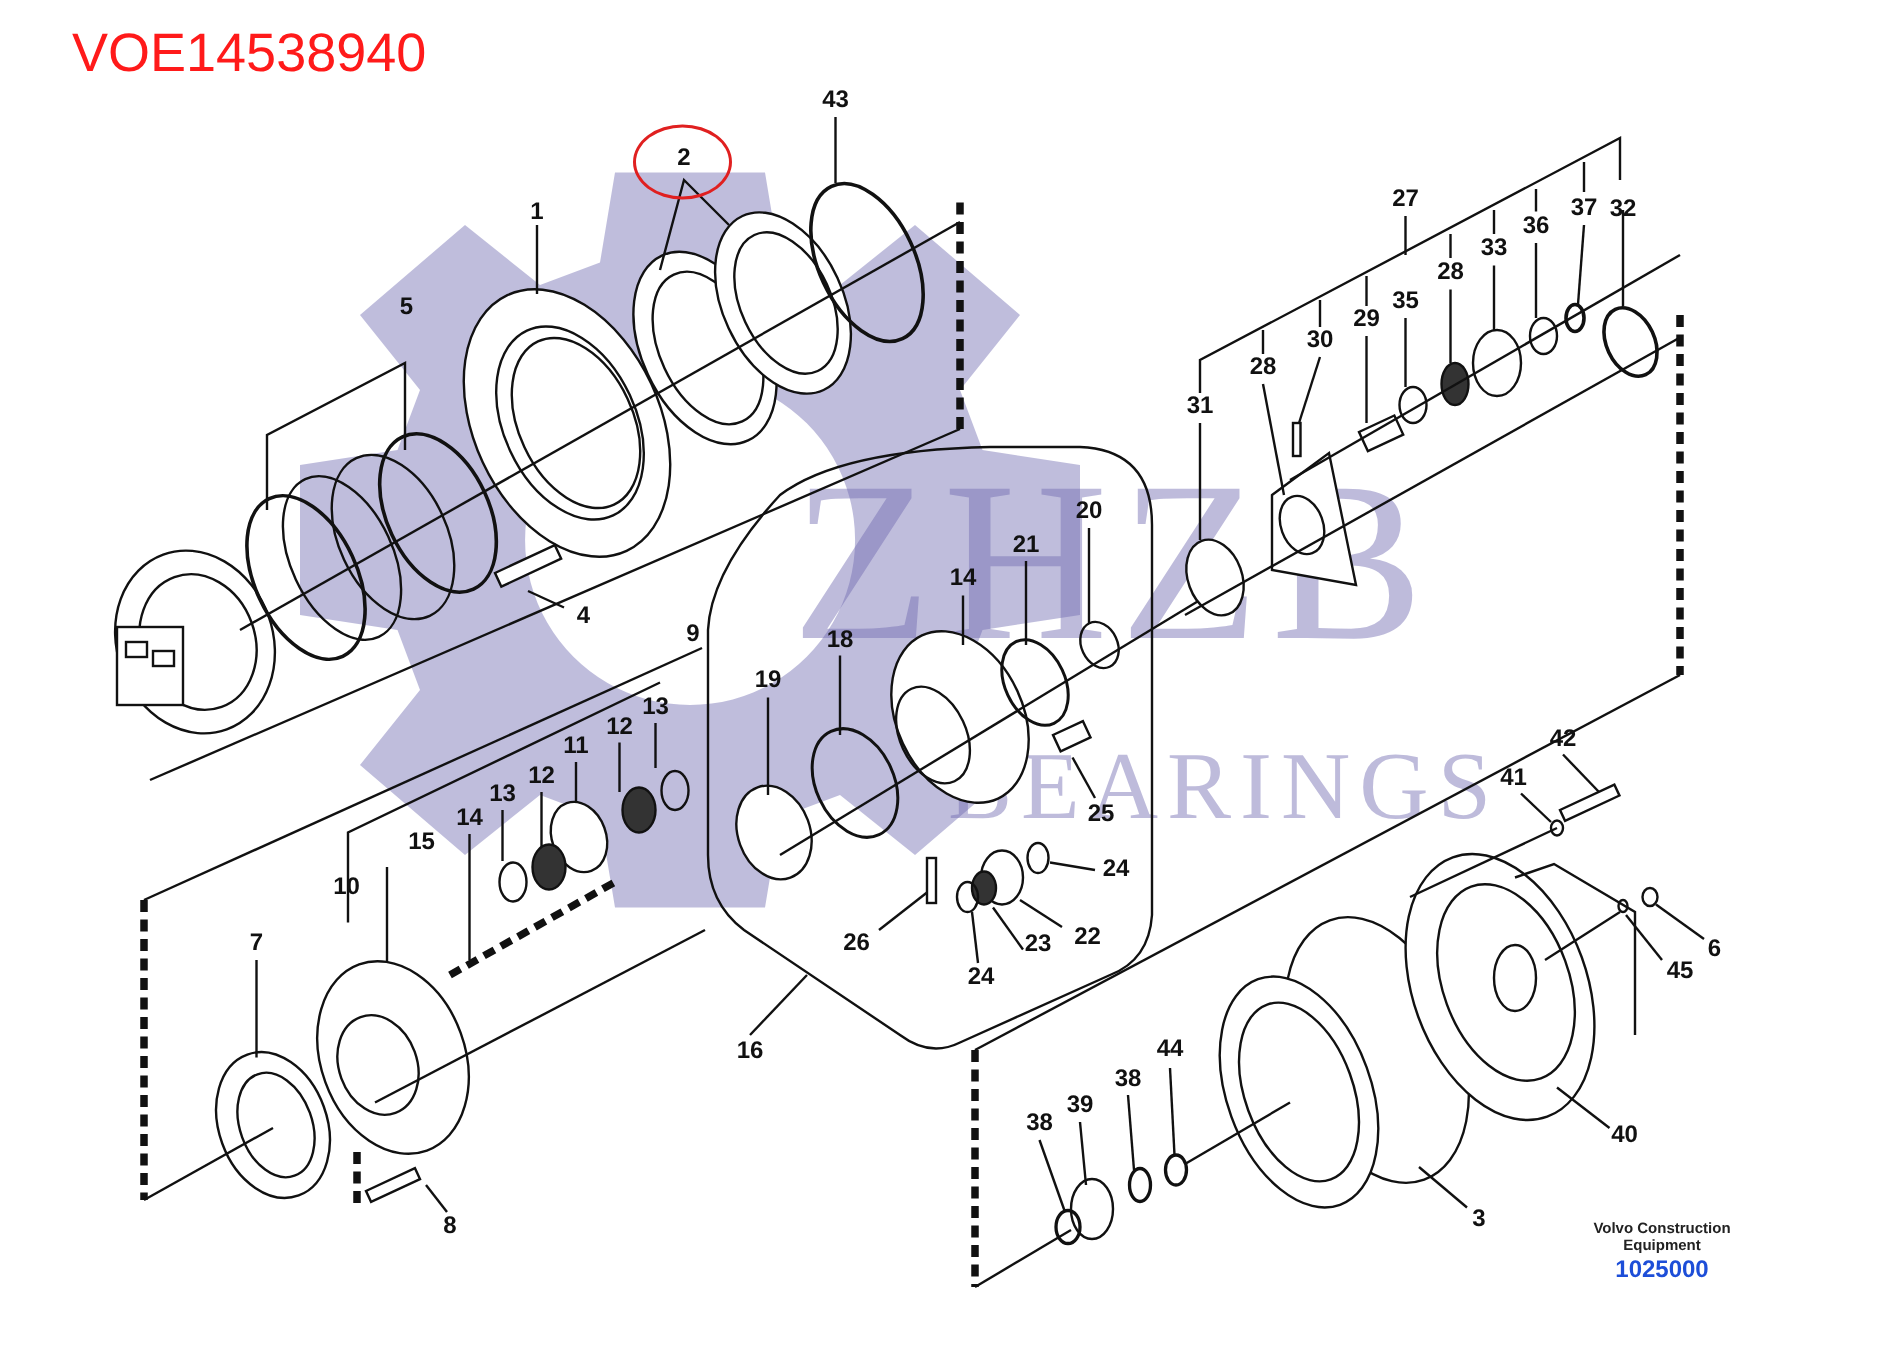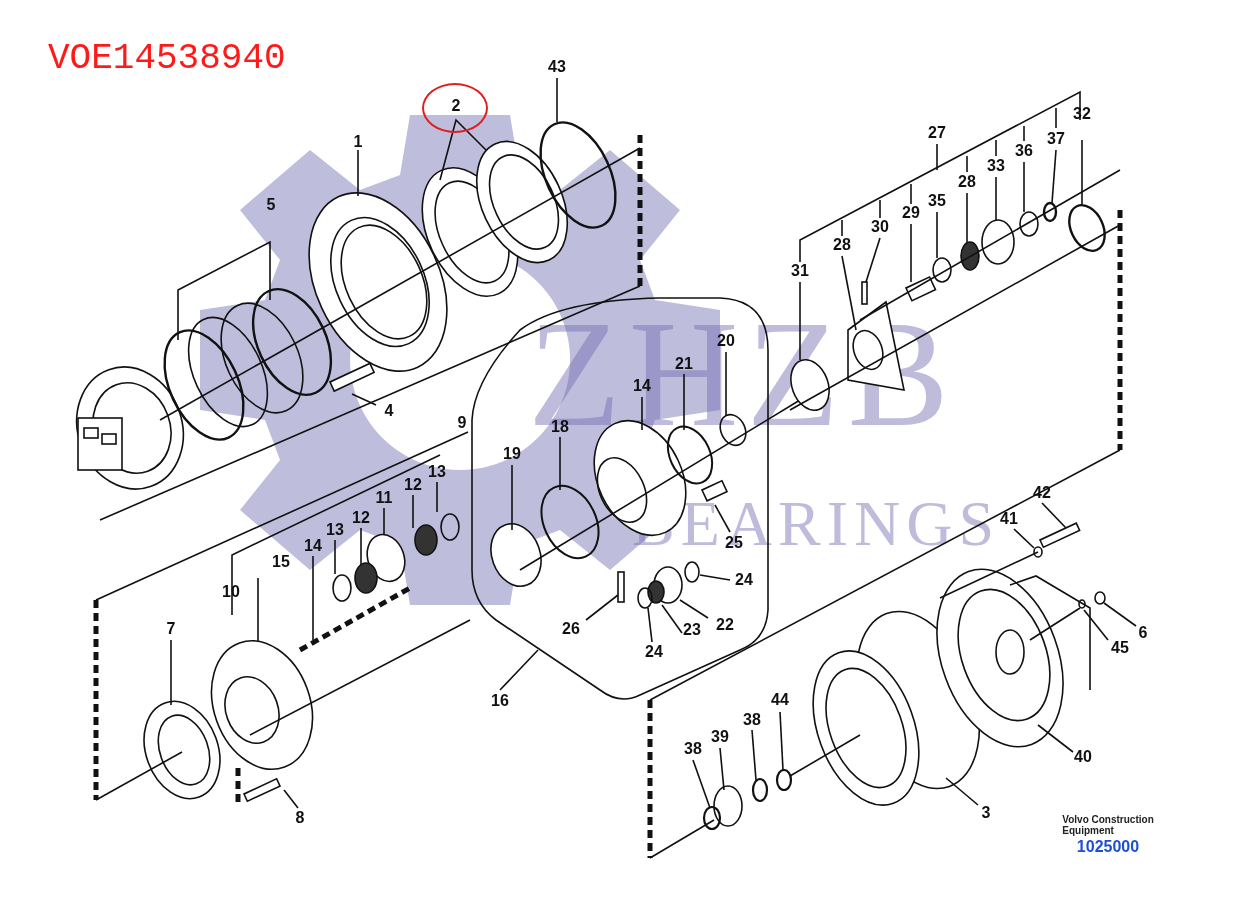--- a/index.html
+++ b/index.html
@@ -1,20 +1,20 @@
 <!DOCTYPE html>
 <html><head>
 <meta charset="utf-8">
 <style>
   html, body { margin: 0; padding: 0; background: #ffffff; }
   body { width: 1253px; height: 906px; position: relative; overflow: hidden; font-family: "Liberation Sans", sans-serif; }
-  .title { position: absolute; left: 48px; top: 14px; font-size: 36px; color: #ff1a1a; font-family: Liberation Mono, monospace; letter-spacing: 0px; margin-top: 24px; }
+  .title { position: absolute; left: 48px; top: 14px; font-size: 36px; color: #ff1a1a; font-family: Liberation Sans, sans-serif; letter-spacing: 0px; }
   svg.diagram { position: absolute; left: 0; top: 0; }
   .callout { position: absolute; font-family: "Liberation Sans", sans-serif; font-weight: bold; font-size: 16px; color: #111; transform: translate(-50%, -50%); white-space: nowrap; }
-  .footer-brand { position: absolute; left: 1108px; top: 814px; transform: translateX(-50%); font-size: 10px; font-weight: bold; line-height: 11px; color: #222; }
+  .footer-brand { position: absolute; left: 1108px; top: 814px; transform: translateX(-50%); font-size: 10px; font-weight: bold; text-align: center; line-height: 11px; color: #222; }
   .footer-num { position: absolute; left: 1108px; top: 838px; transform: translateX(-50%); font-size: 16px; font-weight: bold; color: #1d4ed8; }
   .wm { position: absolute; font-family: "Liberation Serif", serif; color: rgba(110, 105, 175, 0.45); white-space: nowrap; }
   .wm-big { left: 528px; top: 298px; font-size: 152px; letter-spacing: 8px; line-height: 1; }
   .wm-small { left: 632px; top: 492px; font-size: 64px; letter-spacing: 6px; line-height: 1; }
   .highlight { position: absolute; left: 422px; top: 83px; width: 62px; height: 46px; border: 2px solid #e02020; border-radius: 50%; }
 </style>
 </head>
 <body>
 
 <div class="title">VOE14538940</div>
@@ -239,21 +239,21 @@
   <div class="callout" style="left:684px;top:364px">21</div>
   <div class="callout" style="left:726px;top:341px">20</div>
   <div class="callout" style="left:734px;top:543px">25</div>
   <div class="callout" style="left:744px;top:580px">24</div>
   <div class="callout" style="left:571px;top:629px">26</div>
   <div class="callout" style="left:725px;top:625px">22</div>
   <div class="callout" style="left:692px;top:630px">23</div>
   <div class="callout" style="left:654px;top:652px">24</div>
   <div class="callout" style="left:500px;top:701px">16</div>
   <div class="callout" style="left:937px;top:133px">27</div>
-  <div class="callout" style="left:1082px;top:114px">32</div>
+  <div class="callout" style="left:1082px;top:140px">32</div>
   <div class="callout" style="left:1056px;top:139px">37</div>
   <div class="callout" style="left:1024px;top:151px">36</div>
   <div class="callout" style="left:996px;top:166px">33</div>
   <div class="callout" style="left:967px;top:182px">28</div>
   <div class="callout" style="left:937px;top:201px">35</div>
   <div class="callout" style="left:911px;top:213px">29</div>
   <div class="callout" style="left:880px;top:227px">30</div>
   <div class="callout" style="left:842px;top:245px">28</div>
   <div class="callout" style="left:800px;top:271px">31</div>
   <div class="callout" style="left:1042px;top:493px">42</div>

